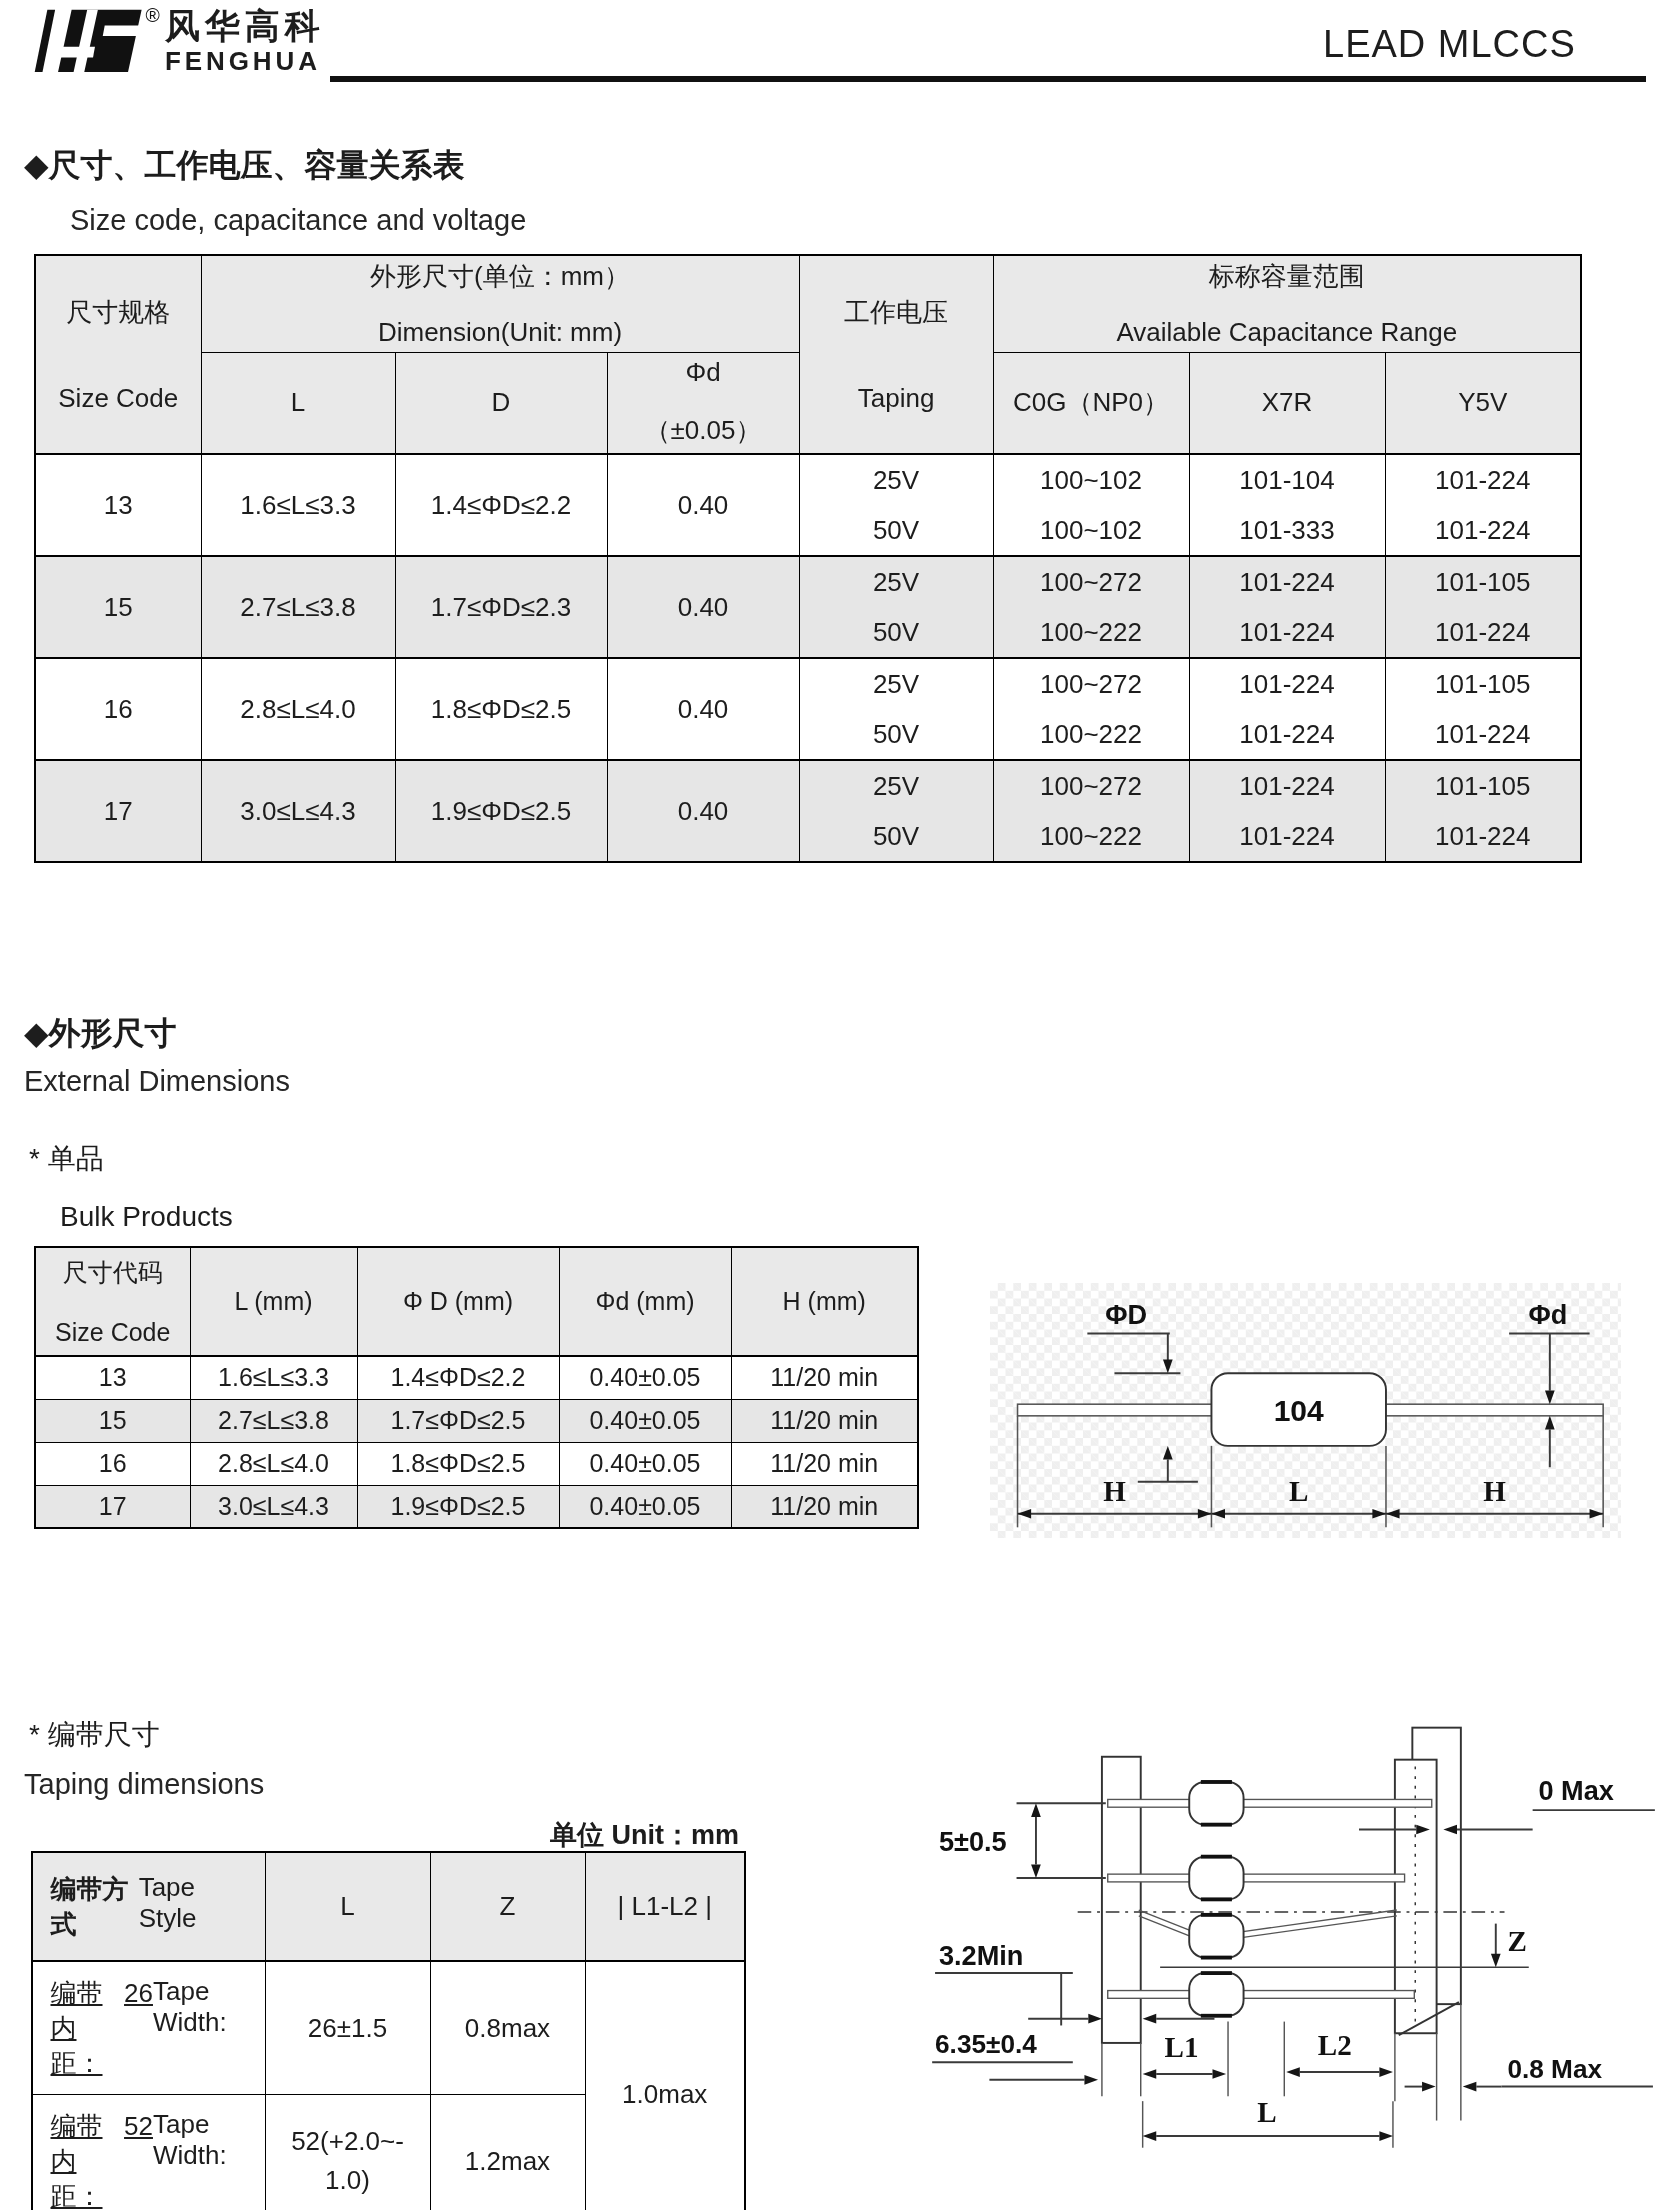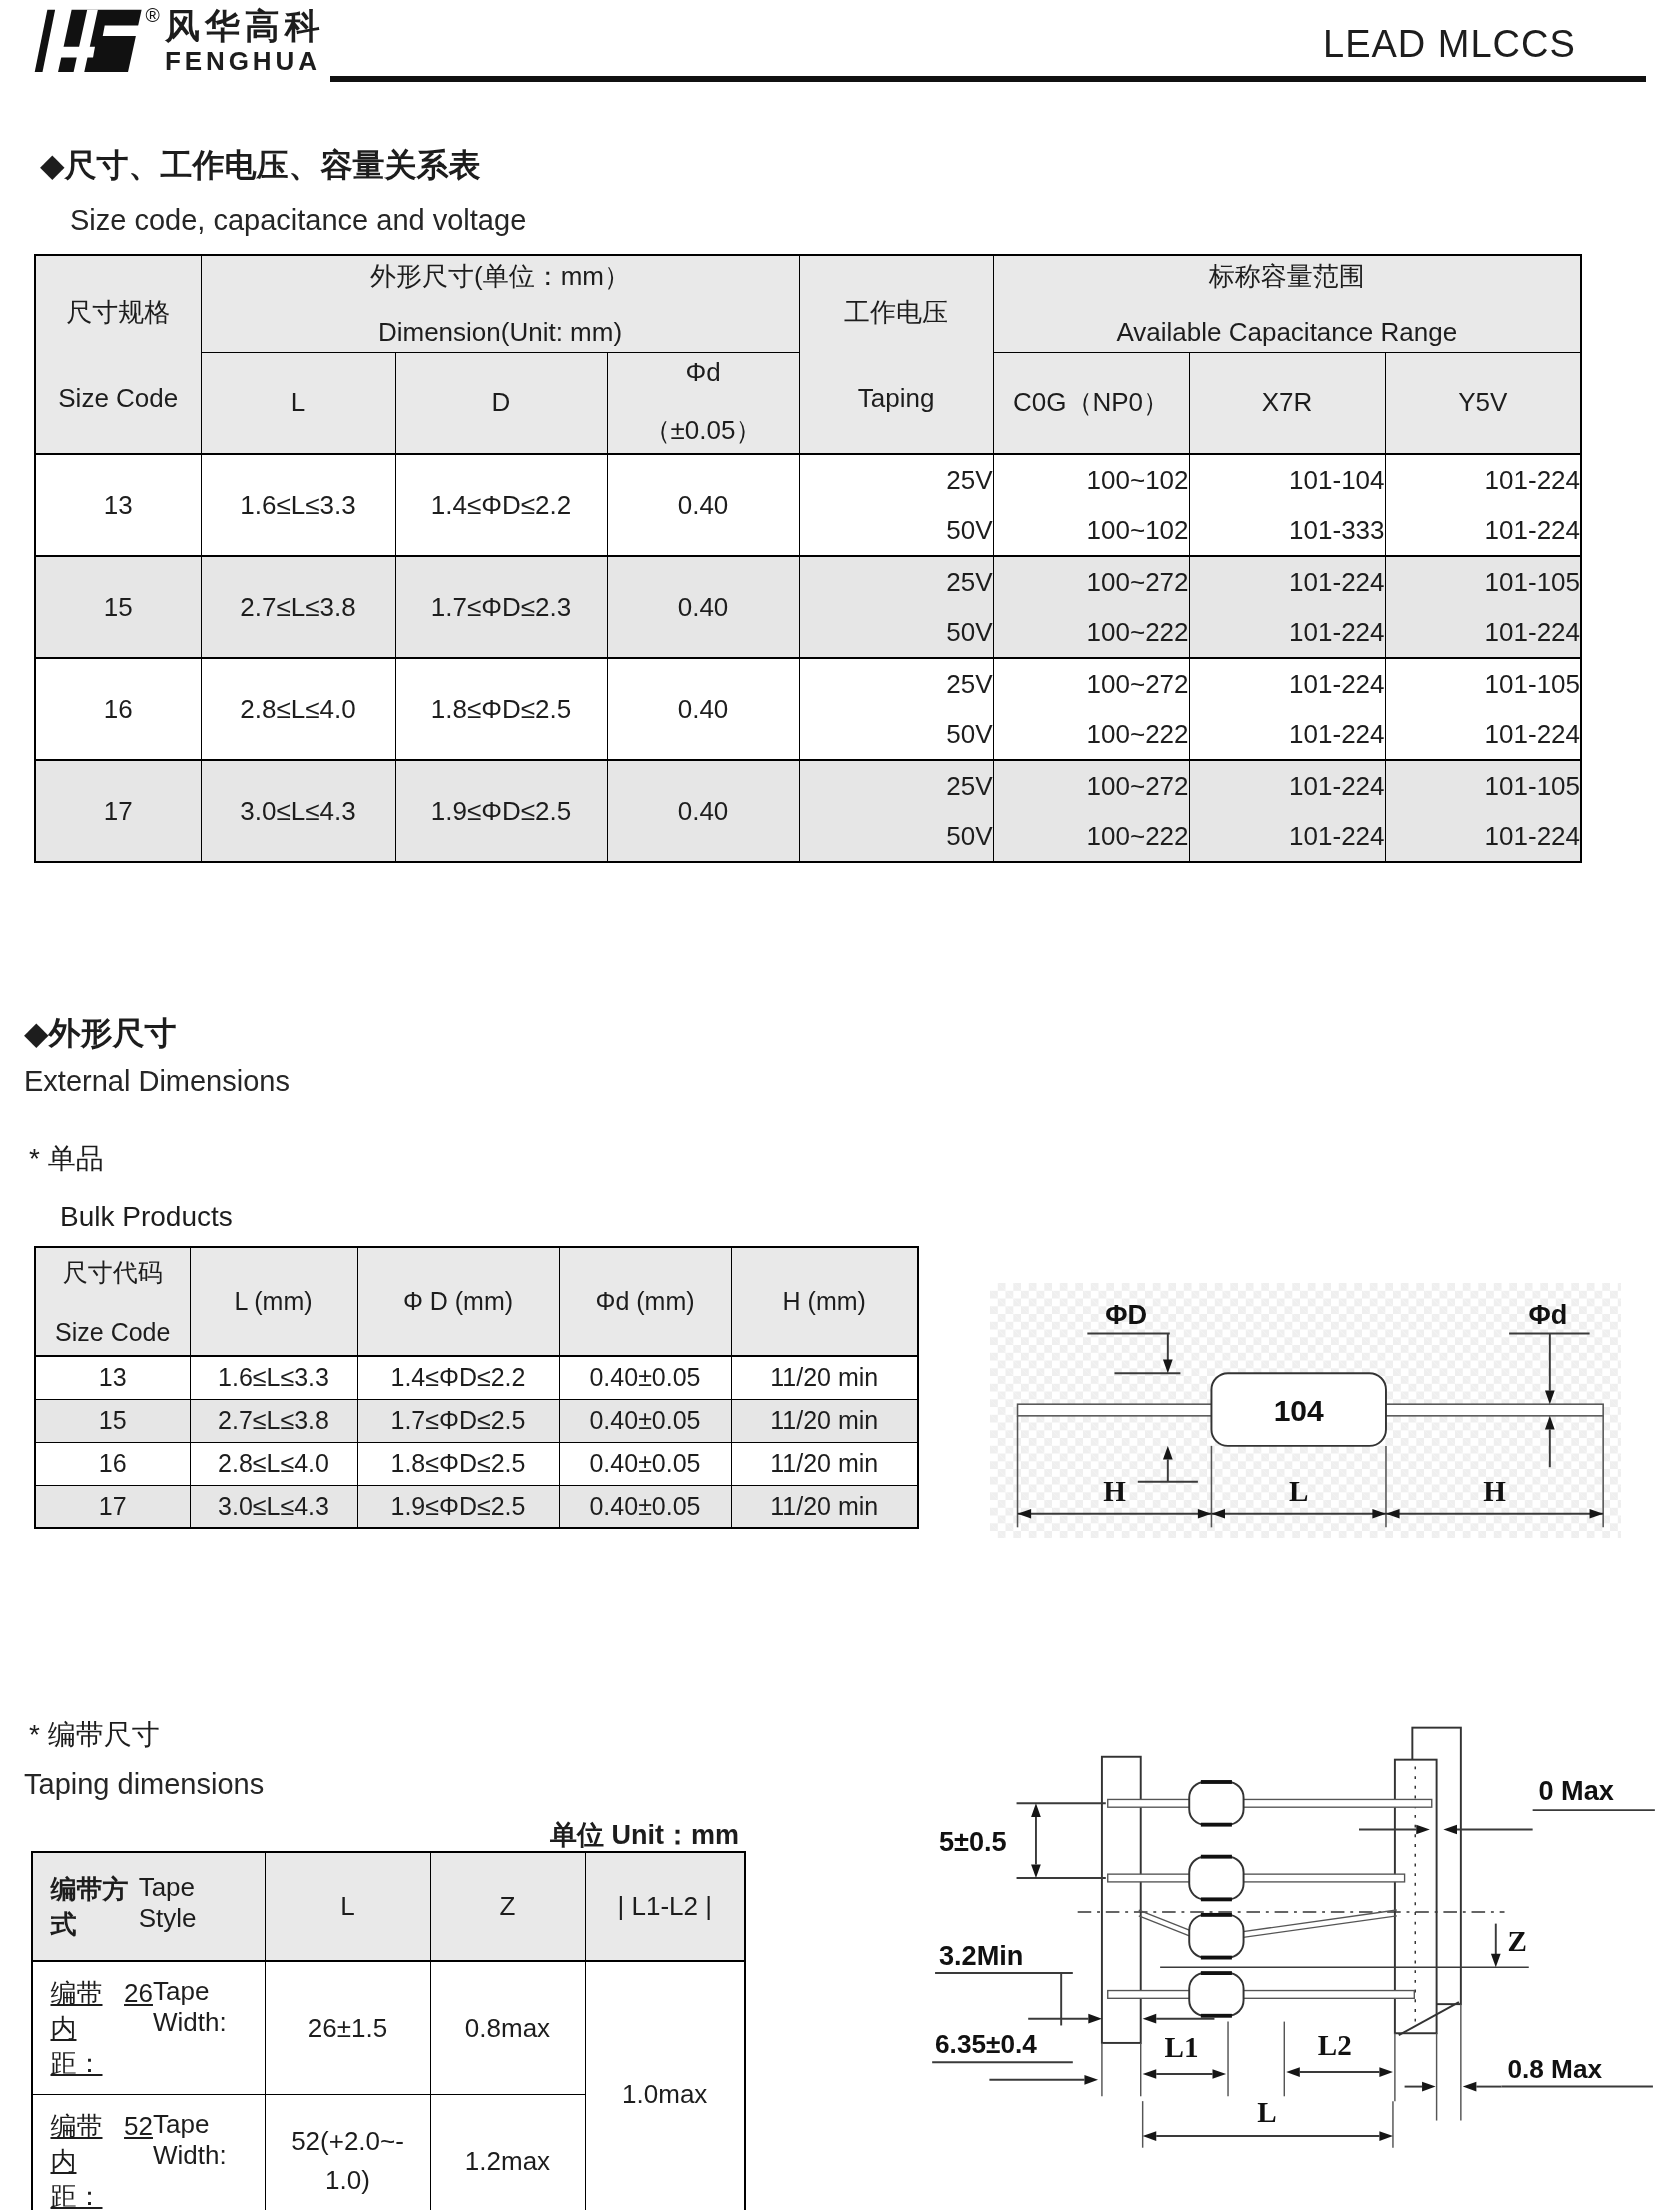--- a/index.html
+++ b/index.html
@@ -26,21 +26,21 @@
   table { border-collapse:collapse; table-layout:fixed; text-align:center; }
   th,td { border:1.9px solid #000; font-weight:400; vertical-align:middle; overflow:hidden; }
   .t1 { width:1546px; font-size:26px; border:2.9px solid #000; }
   .t2 { width:883px;  font-size:25px; border:2.9px solid #000; }
   .t3 { width:713px;  font-size:26px; border:2.9px solid #000; }
   .hdr  { background:#e9e9e9; }
   .gray { background:#e6e6e6; }
   tr.drow > td { border-top-width:2.9px; }
   .stack { display:flex; flex-direction:column; justify-content:center; align-items:center; }
   .g55 { row-gap:53px; } .g24 { row-gap:23px; } .g26 { row-gap:25px; } .g30 { row-gap:29px; } .g8 { row-gap:7.8px; }
-  .dual div { height:50px; line-height:50px;text-align:right; }
+  .dual div { height:50px; line-height:50px; }
   .lcell { text-align:left; padding:0 23px 0 17.5px; }
   .lrow1 { display:flex; justify-content:space-between; align-items:baseline;text-decoration:underline; }
   .cellpad { padding-top:13.6px; padding-bottom:13.6px; display:flex; justify-content:space-between; height:100%; }
   .bold-cjk { font-weight:700; }
 
   
   .checker {
     background-color:#fff;
     background-image:
       linear-gradient(45deg,#efefef 25%,transparent 25%,transparent 75%,#efefef 75%),
@@ -67,21 +67,21 @@
     <polygon points="38,44 72,44 70,55 36,55" fill="#fff"></polygon>
     <text x="124" y="18" font-size="20">®</text>
   </svg>
   <div class="abs" style="left:165px;top:7.8px">
     <div class="brand-cn">风华高科</div>
     <div class="brand-en">FENGHUA</div>
   </div>
   <div class="abs doc-title" style="left:1323px;top:23px">LEAD MLCCS</div>
   <div class="abs hrule" style="left:330px;top:76px;width:1316px"></div>
 
-  <div class="abs sec-cn" style="left:40px;top:144px">◆尺寸、工作电压、容量关系表</div>
+  <div class="abs sec-cn" style="left:24px;top:144px">◆尺寸、工作电压、容量关系表</div>
   <div class="abs sec-en" style="left:70px;top:204px">Size code, capacitance and voltage</div>
 
   <table class="t1 abs" style="left:34px;top:254px">
     <colgroup>
       <col style="width:166px">
         <col style="width:194px">
         <col style="width:212px">
         <col style="width:192px">
       <col style="width:194px">
         <col style="width:196px">

